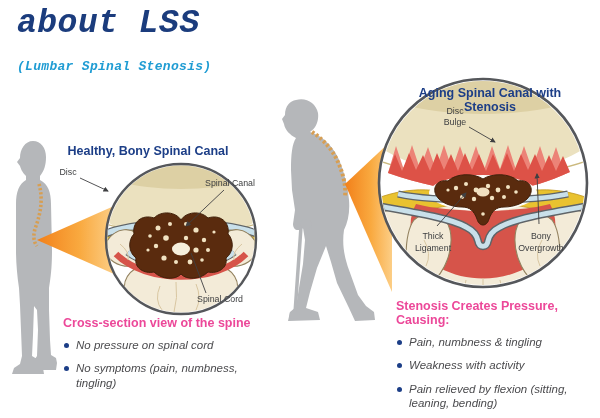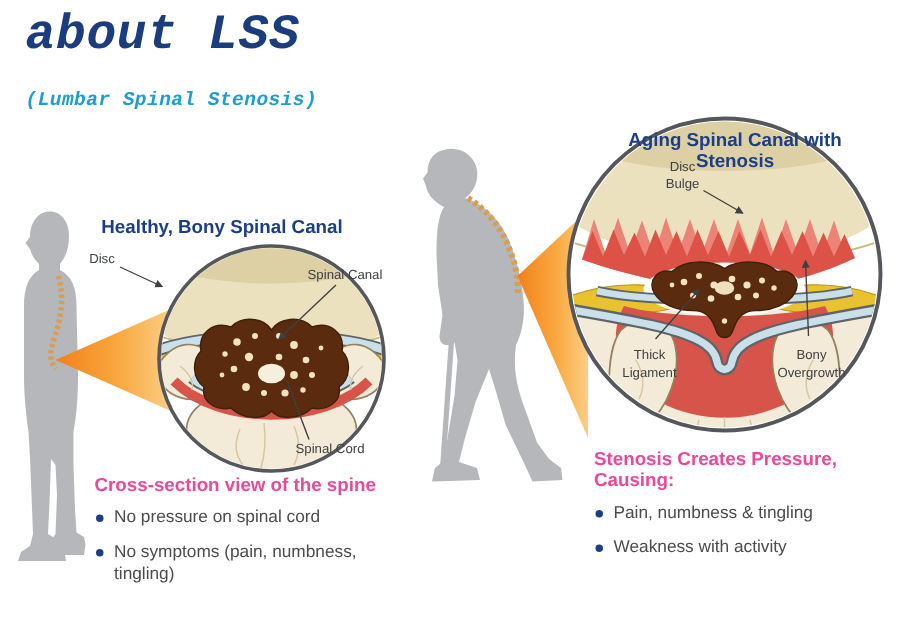--- a/index.html
+++ b/index.html
@@ -23,21 +23,21 @@
   .heading-right{left:393px;top:66px;width:194px;margin-top:20px;}
   .info-list{position:absolute;width:196px;}
   .list-left{left:63px;top:316px;}
   .list-right{left:396px;top:299px;}
   .list-heading{font-size:12.5px;font-weight:bold;color:#ec4899;margin-bottom:8px;}
   .bullet-row{display:flex;align-items:flex-start;margin-bottom:9px;}
   .bullet-dot{
     flex:0 0 auto;width:5px;height:5px;border-radius:50%;background:#1c3e87;
     margin:5px 7px 0 1px;
   }
-  .bullet-text{font-size:11.5px;line-height:1.25;color:#4b4b4e;max-width:176px;}
+  .bullet-text{font-size:11.5px;line-height:1.25;color:#4b4b4e;max-width:176px;font-style:italic;}
   svg text{font-family:"Liberation Sans",sans-serif;}
   .dg-label{font-size:8.8px;fill:#3f4042;}
 </style>
 </head>
 <body>
 
 <div class="stage">
 
   <svg width="600" height="418" viewBox="0 0 600 418" style="position:absolute;left:0;top:0;">
     <defs>
@@ -258,15 +258,19 @@
   <div class="info-list list-right">
     <div class="list-heading">Stenosis Creates Pressure, Causing:</div>
     <div class="bullet-row">
       <span class="bullet-dot"></span>
       <span class="bullet-text">Pain, numbness &amp; tingling</span>
     </div>
     <div class="bullet-row">
       <span class="bullet-dot"></span>
       <span class="bullet-text">Weakness with activity</span>
     </div>
+    <div class="bullet-row">
+      <span class="bullet-dot"></span>
+      <span class="bullet-text">Pain relieved by flexion (sitting, leaning, bending)</span>
+    </div>
   </div>
 
 </div>
 
 </body></html>

